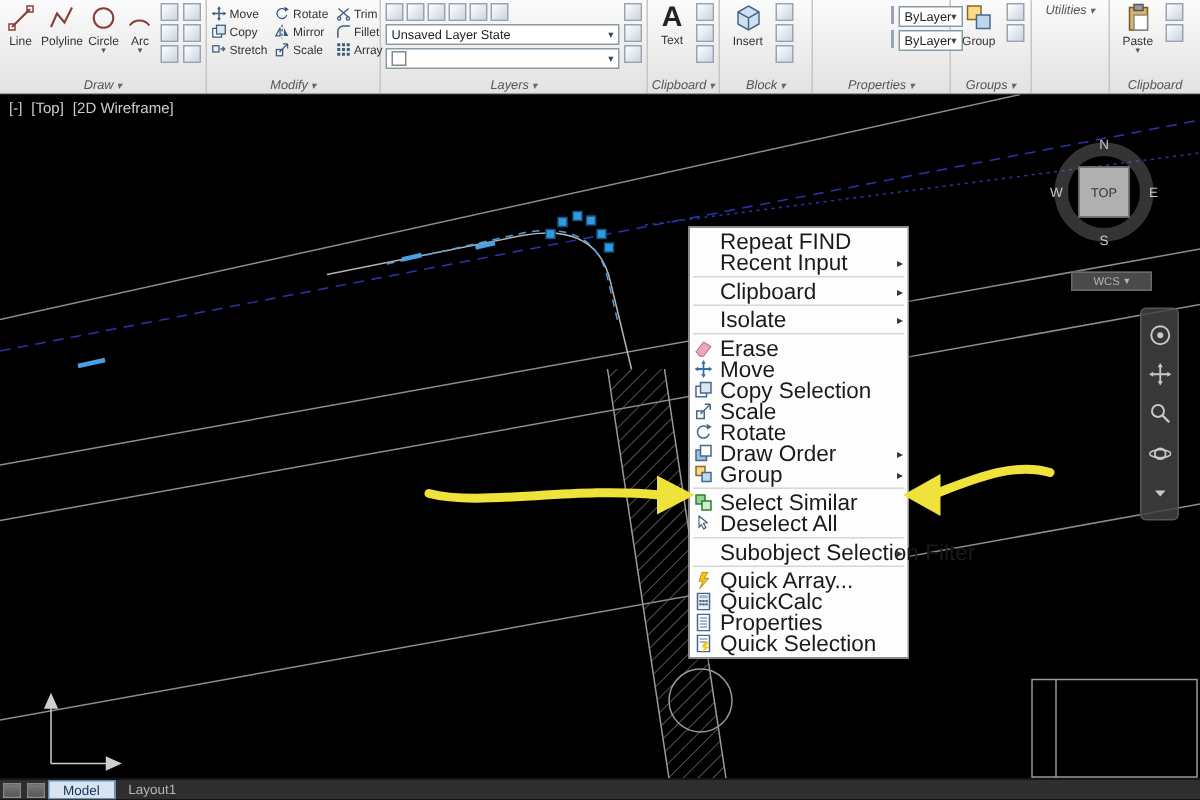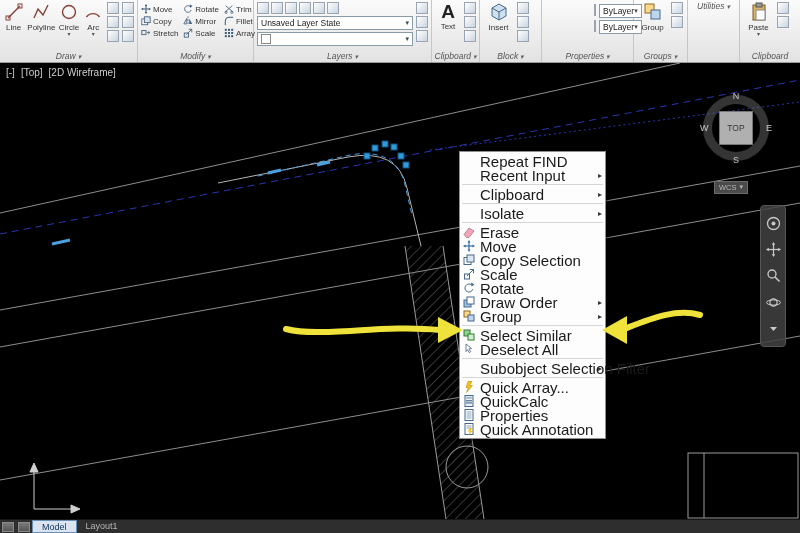--- a/index.html
+++ b/index.html
@@ -45,21 +45,21 @@
 
 
 .compass{position:absolute;left:699px;top:28px;width:74px;height:74px;z-index:6;}
 .ring{position:absolute;inset:4px;border-radius:50%;border:9px solid rgba(115,115,115,.45);box-sizing:border-box;}
 .cletter{position:absolute;font-size:9px;color:#c8c8c8;z-index:2;cursor:default;}
 .cl-n{top:0;left:50%;transform:translateX(-50%);}
 .cl-s{bottom:0;left:50%;transform:translateX(-50%);}
 .cl-w{left:1px;top:50%;transform:translateY(-50%);}
 .cl-e{right:1px;top:50%;transform:translateY(-50%);}
 .ccenter{position:absolute;left:50%;top:50%;transform:translate(-50%,-50%);width:34px;height:34px;background:#b0b0b0;border:1px solid #777;color:#333;font-size:8.5px;display:flex;align-items:center;justify-content:center;box-sizing:border-box;}
-.wcsbox{position:absolute;left:714px;top:118px;background:#4a4a4a;border:1px solid #6a6a6a;color:#b5b5b5;font-size:7.5px;padding:1px 4px;z-index:6;display:flex;gap:3px;align-items:flex-start;}
+.wcsbox{position:absolute;left:714px;top:118px;background:#4a4a4a;border:1px solid #6a6a6a;color:#b5b5b5;font-size:7.5px;padding:1px 14px;z-index:6;display:flex;gap:3px;align-items:flex-start;}
 .navbar{position:absolute;left:760px;top:142px;width:26px;height:142px;background:rgba(66,66,66,.85);border:1px solid #555;border-radius:4px;z-index:6;display:flex;flex-direction:column;align-items:center;justify-content:space-around;padding:4px 0;box-sizing:border-box;}
 .navbar svg{width:15px;height:15px;}
 
 
 .statusbar{position:absolute;left:0;bottom:0;width:800px;height:14px;background:#2e2e2e;border-top:1px solid #161616;display:flex;align-items:center;font-size:9px;z-index:10;box-sizing:border-box;}
 .sb-ico{width:10px;height:8px;margin:0 2px;background:linear-gradient(#7a7a7a,#565656);border:1px solid #888;}
 .tab{padding:0 9px;height:13px;line-height:13px;color:#b5b5b5;cursor:default;}
 .tab.active{background:#d9e4f0;color:#12335a;border:1px solid #6a8fb5;box-sizing:border-box;}
 </style>
 </head>
@@ -539,21 +539,21 @@
           <span class="mic">
             <svg viewBox="0 0 12 12">
               <rect x="2" y="0.5" width="8" height="11" fill="#fff" stroke="#46688c"></rect>
               <g stroke="#8aa4ba">
                 <line x1="3.5" y1="3" x2="8.5" y2="3"></line>
                 <line x1="3.5" y1="5" x2="8.5" y2="5"></line>
               </g>
               <polygon points="6.5,5 9.5,5 7.5,8 10,8 5,12 6.8,8.6 4.8,8.6" fill="#f5c518"></polygon>
             </svg>
           </span>
-          <span>Quick Annotation</span>
+          <span>Quick Selection</span>
         </div>
     </div>
 
     <svg class="overlay" viewBox="0 0 800 456">
       <g>
         <path d="M286 266 C 320 275, 382 261, 440 267" stroke="#efe23b" stroke-width="6" fill="none" stroke-linecap="round"></path>
         <polygon points="438,254 463,267 438,280" fill="#efe23b"></polygon>
       </g>
       <g>
         <path d="M700 252 C 676 245, 650 256, 624 266" stroke="#efe23b" stroke-width="6" fill="none" stroke-linecap="round"></path>

